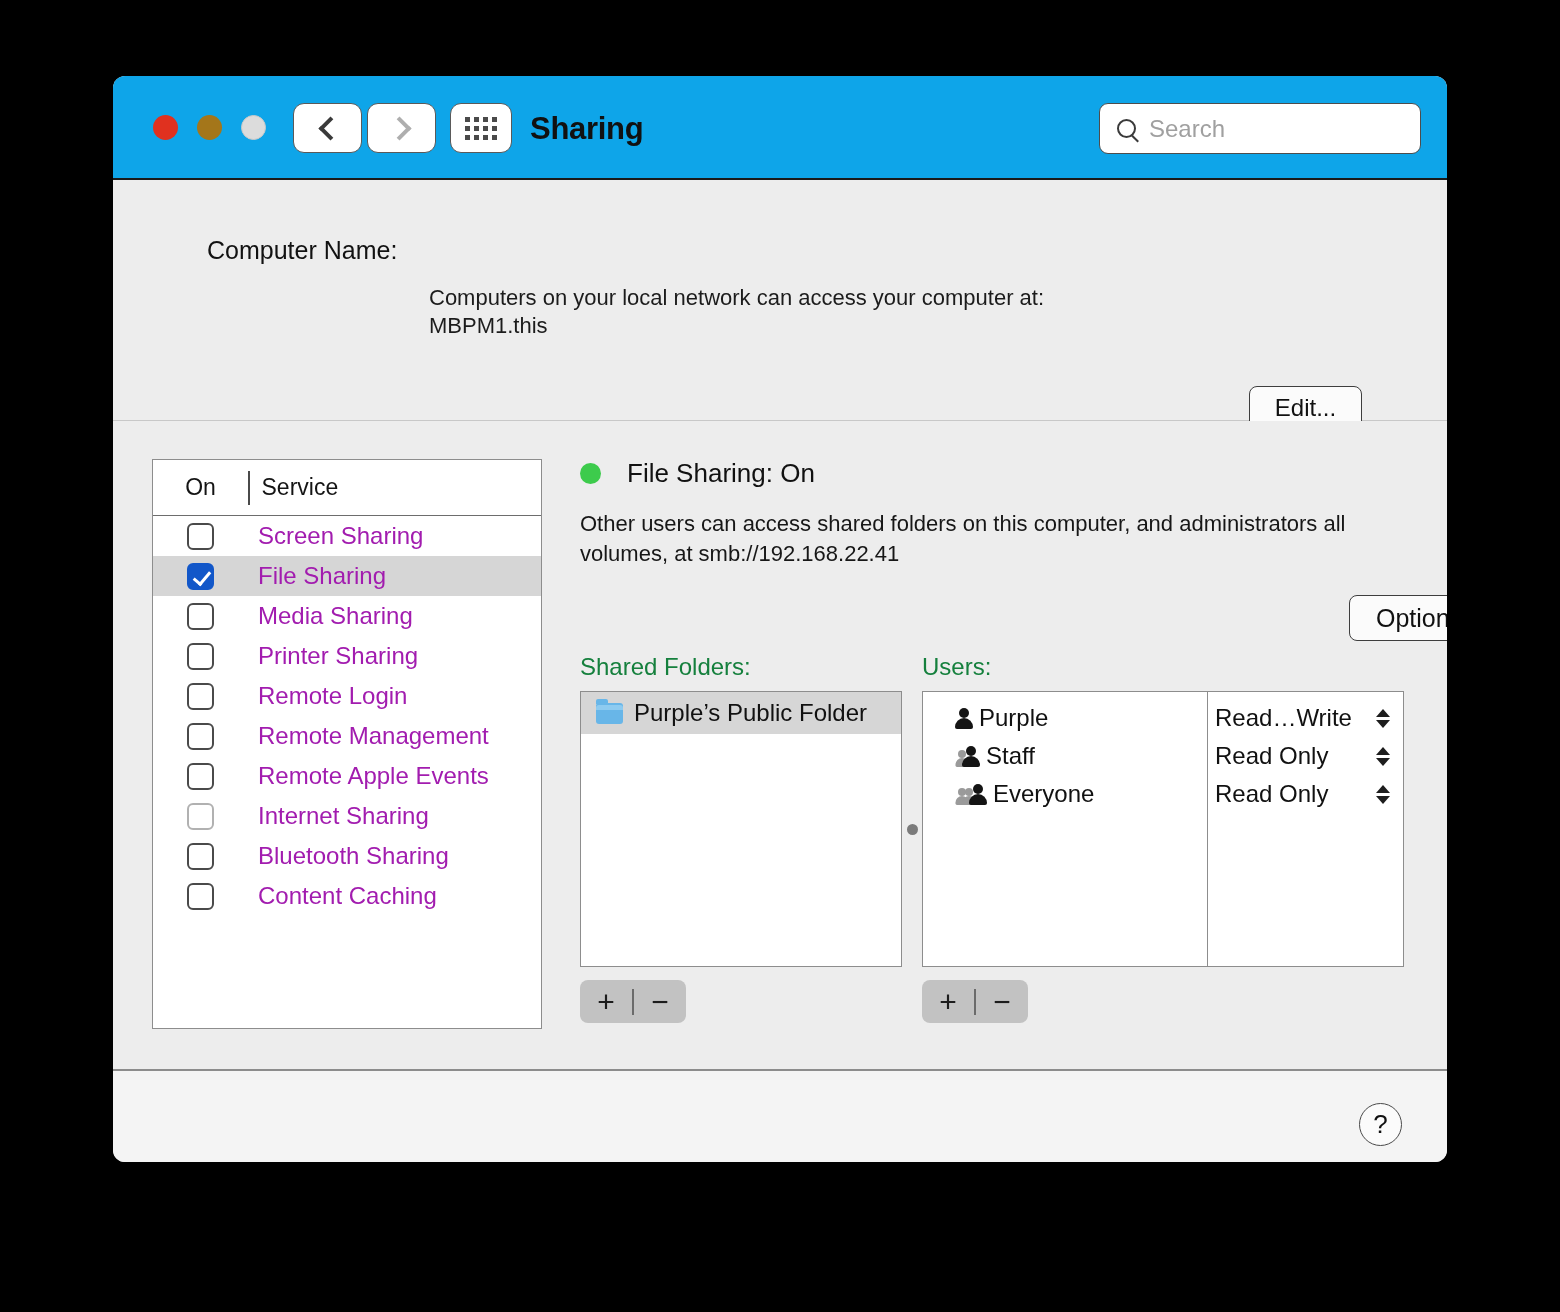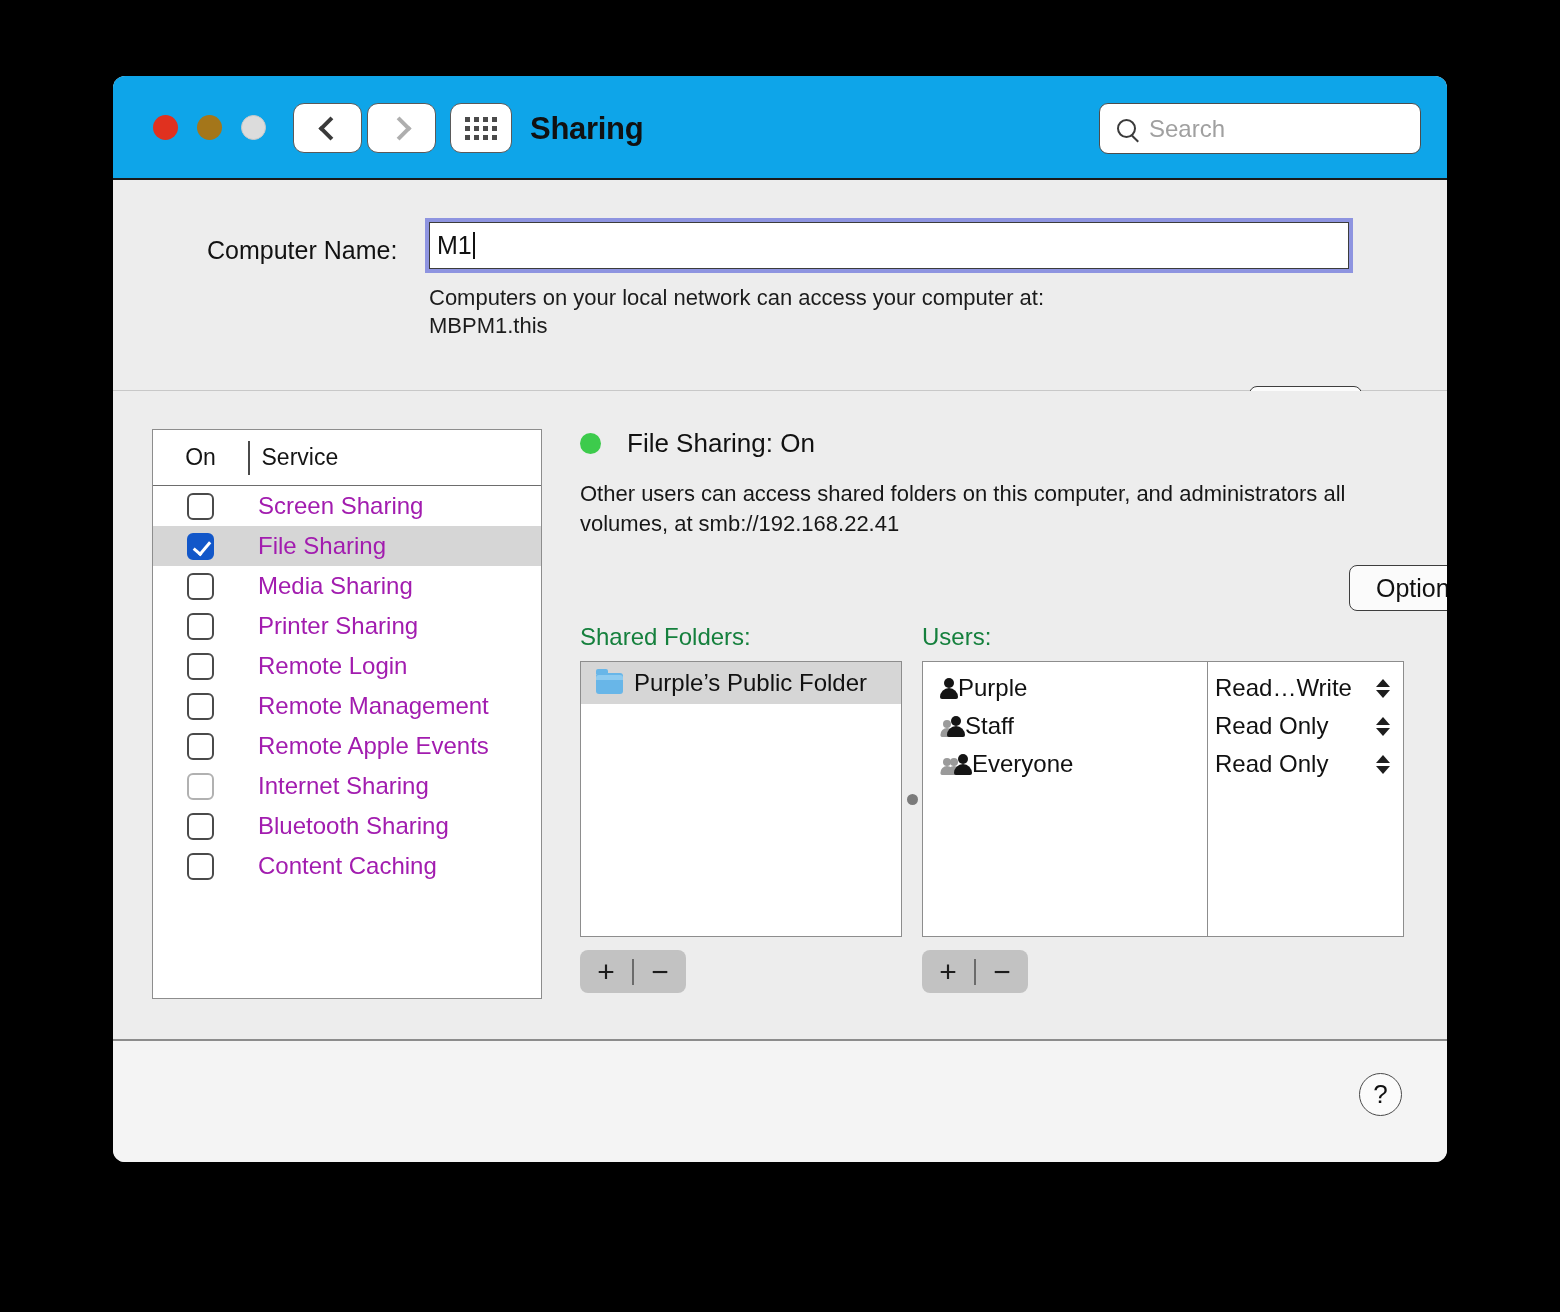--- a/index.html
+++ b/index.html
@@ -101,21 +101,21 @@
     padding-left: 17px;
     gap: 13px;
   }
   .mag { width: 19px; height: 19px; border: 2.4px solid #3a3a3a; border-radius: 50%; position: relative; flex: none; }
   .mag::after { content: ""; position: absolute; width: 2.4px; height: 9px; background: #3a3a3a; right: -2px; bottom: -7px; transform: rotate(-45deg); }
   #search-placeholder { font-size: 24px; color: #a0a0a0; }
 
   
   #name-section {
     position: relative;
-    height: 211px;
+    height: 241px;
     background: #ededed;
     border-bottom: 1.5px solid #c8c8c8;
   }
 
   #computer-name-label {
     position: absolute;
     left: 94px;
     top: 56px;
     font-size: 25px;
     color: #121212;
@@ -346,21 +346,21 @@
     left: 342px; top: 270px;
     width: 482px;
     height: 276px;
     background: #ffffff;
     border: 1.5px solid #8d8d8d;
     display: flex;
   }
   #users-names { width: 285px; border-right: 1.5px solid #8d8d8d; padding-top: 7px; }
   #users-perms { flex: 1; padding-top: 7px; }
 
-  .user-row { height: 38px; display: flex; align-items: center; padding-left: 17px; gap: 0; }
+  .user-row { height: 38px; display: flex; align-items: center; padding-left: 32px; gap: 6px; }
   .perm-row {
     height: 38px;
     display: flex;
     align-items: center;
     justify-content: space-between;
     padding: 0 13px 0 7px;
   }
   .perm-label { font-size: 24px; color: #111111; }
 
   .stepper { display: flex; flex-direction: column; gap: 3px; align-items: center; }
@@ -472,24 +472,20 @@
 
     <div id="search-field">
       <span class="mag"></span>
       <span id="search-placeholder">Search</span>
     </div>
   </div>
 
   <div id="name-section">
     <div id="computer-name-label">Computer Name:</div>
 
-    <div id="computer-name-input">
-      <span id="computer-name-value">M1</span>
-        <span class="caret"></span>
-    </div>
 
     <div id="name-help">
       <div>Computers on your local network can access your computer at:</div>
       <div>MBPM1.this</div>
     </div>
 
     <div id="edit-button">Edit...</div>
   </div>
 
   <div id="content">

